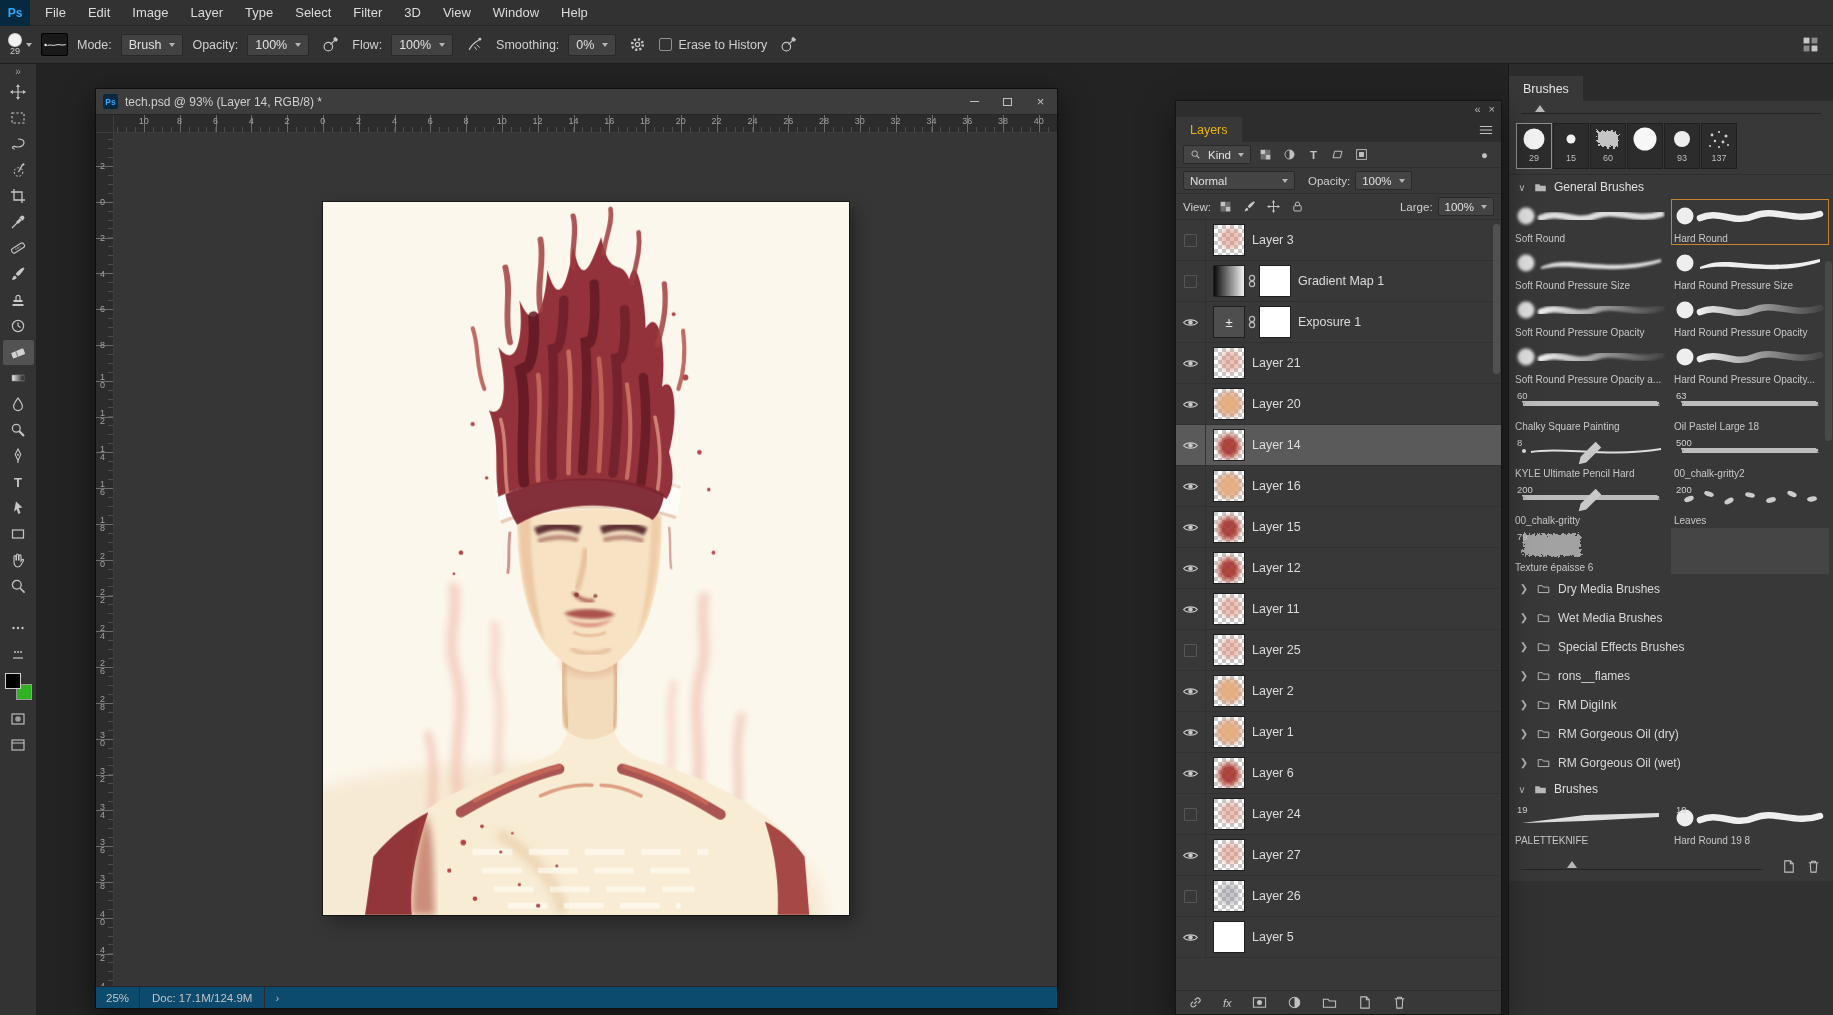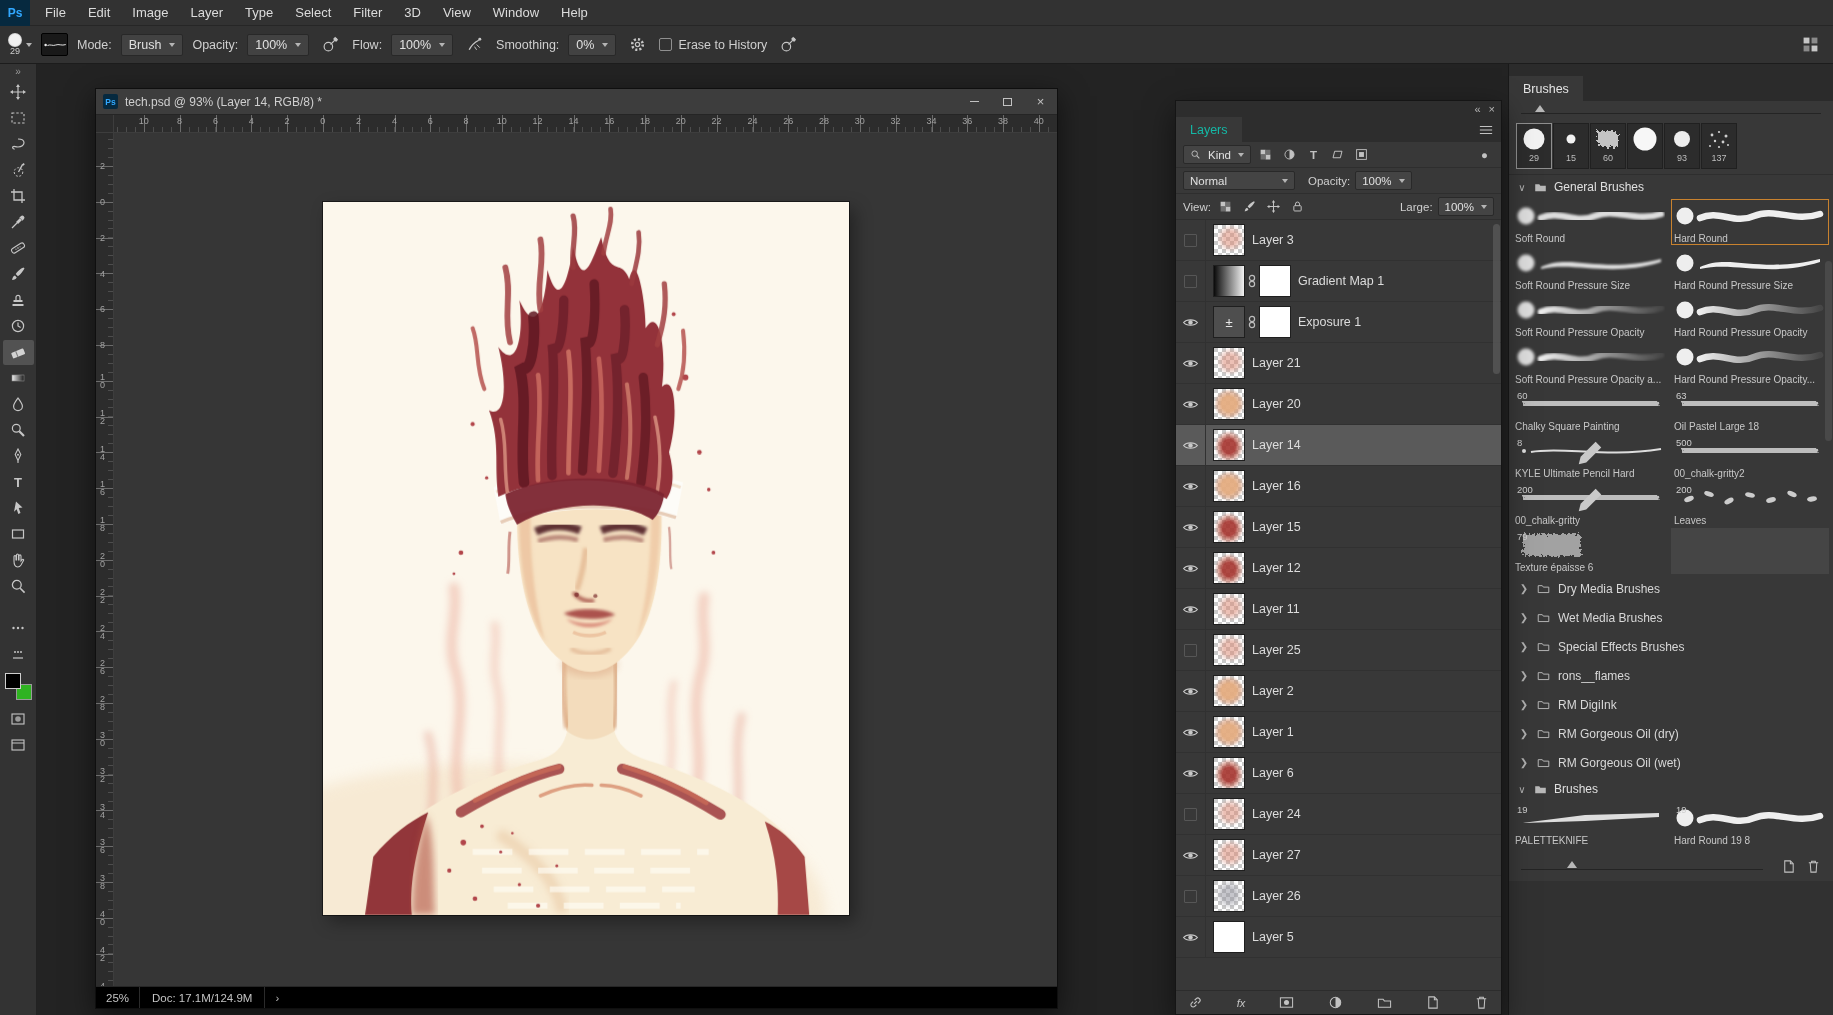--- a/index.html
+++ b/index.html
@@ -61,32 +61,32 @@
         background-image:repeating-linear-gradient(180deg,#6c6c6c 0 1px,transparent 1px 35.8px),
                          repeating-linear-gradient(180deg,#4d4d4d 0 1px,transparent 1px 8.95px);
         background-size:100% 100%,5px 100%;background-position:0 33.2px,right 6.35px;background-repeat:no-repeat,no-repeat}
   .rnum{position:absolute;top:1px;transform:translateX(-50%);font-size:9px;color:#a3a3a3}
   .rnumv{position:absolute;left:2px;transform:translateY(-50%);font-size:9px;color:#a3a3a3;width:9px;line-height:8px;
          word-break:break-all;text-align:center}
   .paste{position:absolute;top:18px;left:18px;right:0;bottom:0;background:#363636;overflow:hidden}
   .canvas{position:absolute;left:209px;top:69px;width:526px;height:713px;background:#fcf7ec;
           box-shadow:0 0 0 1px rgba(0,0,0,.5),6px 7px 16px rgba(0,0,0,.35)}
   .canvas svg{width:100%;height:100%}
-  .statusbar{position:absolute;bottom:0;left:0;right:0;height:22px;background:#000000;border-top:1px solid #262626;
+  .statusbar{position:absolute;bottom:0;left:0;right:0;height:22px;background:#0c4a6e;border-top:1px solid #262626;
              display:flex;align-items:center;font-size:11.5px;color:#c4c4c4}
   .szoom{padding:0 10px;border-right:1px solid #2b2b2b;height:100%;display:flex;align-items:center}
   .sdoc{padding:0 12px;border-right:1px solid #2b2b2b;height:100%;display:flex;align-items:center}
   .schev{padding:0 10px;color:#b5b5b5}
   
   .layers{position:absolute;left:1175px;top:100px;width:327px;height:915px;background:#383838;border:1px solid #151515;
           box-shadow:0 10px 28px rgba(0,0,0,.5);z-index:10;display:flex;flex-direction:column}
   .ptopbar{height:16px;background:#2d2d2d;display:flex;align-items:center;justify-content:flex-end;gap:8px;
            padding-right:6px;font-size:11px;color:#b5b5b5;flex:none}
   .ptab-row{height:25px;background:#2d2d2d;display:flex;align-items:flex-end;flex:none}
-  .ptab{background:#383838;height:25px;display:flex;align-items:center;padding:0 14px;font-size:12.5px;color:#14b8a6}
+  .ptab{background:#383838;height:25px;display:flex;align-items:center;padding:0 14px;font-size:12.5px;color:#eab308}
   .pmenu{margin-left:auto;margin-right:8px;align-self:center}
   .pmenu svg{width:14px;height:12px}
   .frow{height:26px;display:flex;align-items:center;padding:0 7px;gap:5px;border-bottom:1px solid #2e2e2e;flex:none;font-size:12px}
   .mini{width:19px;height:18px;display:flex;align-items:center;justify-content:center;color:#c2c2c2;font-size:11.5px}
   .mini svg{width:13px;height:13px}
   .ldd{height:19px;background:#444;border:1px solid #292929;border-radius:2px;display:inline-flex;align-items:center;gap:7px;
        padding:0 6px;font-size:11.5px;color:#e0e0e0}
   .lrows{flex:1;overflow:hidden;position:relative}
   .lrow{display:flex;align-items:center;height:41px;border-bottom:1px solid #313131}
   .lrow.sel{background:#5a5a5a}
@@ -100,22 +100,22 @@
   .thumb-adj{background:#4e4e4e;display:flex;align-items:center;justify-content:center;color:#e8e8e8;font-size:13px}
   .llink{width:12px;flex:none;margin-left:-5px;margin-right:1px}
   .llink svg{width:10px;height:16px}
   .lmask{width:30px;height:30px;background:#fff;box-shadow:0 0 0 1px #1f1f1f;flex:none;margin-right:8px}
   .lname{font-size:12.5px;color:#dcdcdc;white-space:nowrap}
   .sm::after{content:'';position:absolute;inset:0}
   .sm1::after{background:radial-gradient(ellipse at 50% 55%,rgba(166,52,46,.9) 0 30%,rgba(190,90,70,.5) 50%,transparent 68%)}
   .sm2::after{background:radial-gradient(ellipse at 50% 50%,rgba(228,172,128,.95) 0 35%,rgba(210,140,100,.5) 55%,transparent 72%)}
   .sm3::after{background:radial-gradient(ellipse at 55% 45%,rgba(220,140,120,.55) 0 28%,transparent 60%)}
   .sm4::after{background:radial-gradient(ellipse at 50% 45%,rgba(150,150,160,.55) 0 30%,transparent 62%)}
-  .lbar{height:24px;border-top:1px solid #2c2c2c;background:#383838;display:flex;align-items:center;justify-content:space-between;
-        gap:26px;padding:0 12px;flex:none}
+  .lbar{height:24px;border-top:1px solid #2c2c2c;background:#383838;display:flex;align-items:center;justify-content:flex-start;
+        gap:20px;padding:0 12px;flex:none}
   .lbar svg{width:15px;height:15px}
   .lfx{font-size:11px;font-style:italic;color:#c6c6c6}
   .lscroll{position:absolute;right:1px;top:4px;width:7px;height:150px;background:#5c5c5c;border-radius:4px;opacity:.7}
   
   .dock{position:absolute;top:64px;left:1508px;right:0;bottom:0;background:#2b2b2b;border-left:1px solid #191919;z-index:9}
   .btabs{height:25px;margin-top:12px;background:#2b2b2b;display:flex;align-items:flex-end}
   .btab{background:#383838;padding:0 14px;height:25px;display:flex;align-items:center;font-size:12.5px;color:#e4e4e4}
   .bbody{position:absolute;top:37px;left:0;right:0;bottom:0;background:#383838;display:flex;flex-direction:column;overflow:hidden}
   .sizerow{display:flex;align-items:center;padding:8px 10px 2px;gap:10px;font-size:12px;color:#cfcfcf;flex:none}
   .sizeval{margin-left:auto;background:#424242;border:1px solid #292929;padding:2px 12px;font-size:12px;border-radius:2px}

